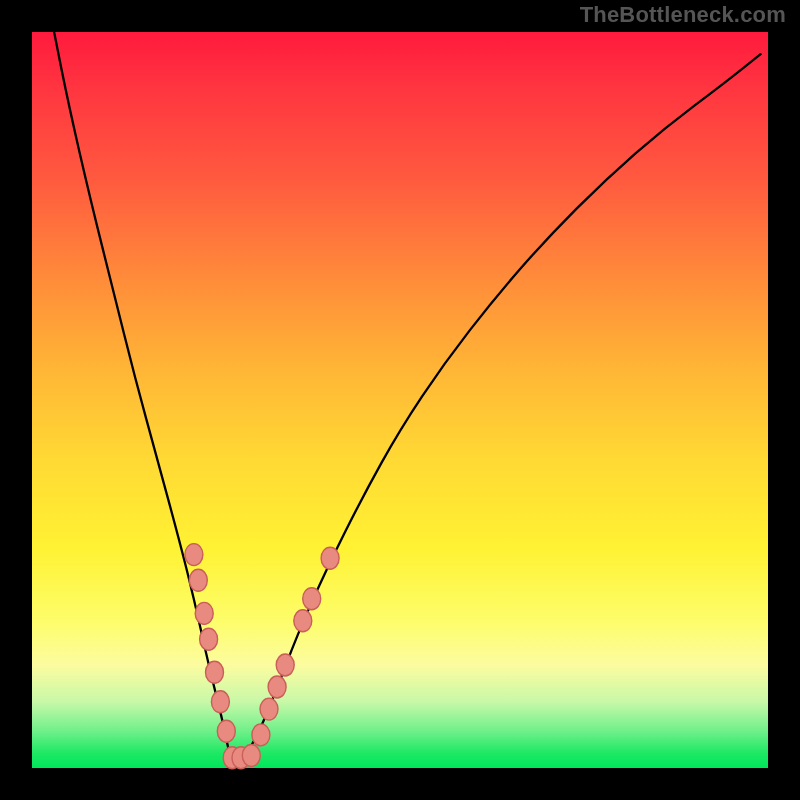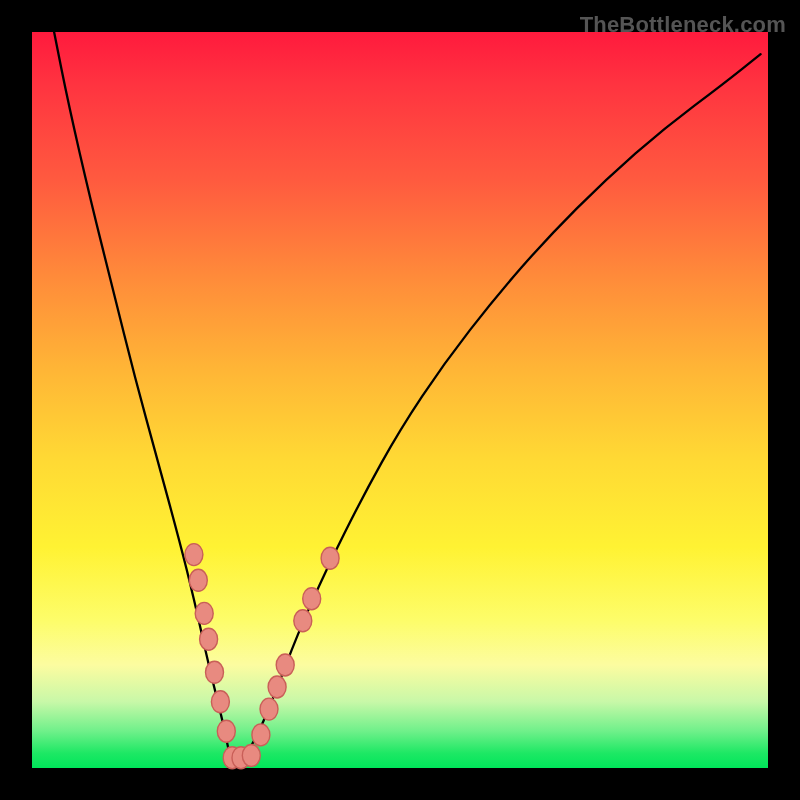--- a/index.html
+++ b/index.html
@@ -35,21 +35,21 @@
       #fdfd6a 80%,
       #fcfca0 86%,
       #c8f8a8 91%,
       #6ff08a 95%,
       #1de864 98%,
       #00e65a 100%
     );
   }
   .watermark {
     position: absolute;
-    top: 12px;
+    top: 2px;
     right: 14px;
     color: #555;
     font-weight: 600;
     font-size: 22px;
     letter-spacing: 0.2px;
     user-select: none;
   }
   svg.curve-layer {
     position: absolute;
     left: 0;

